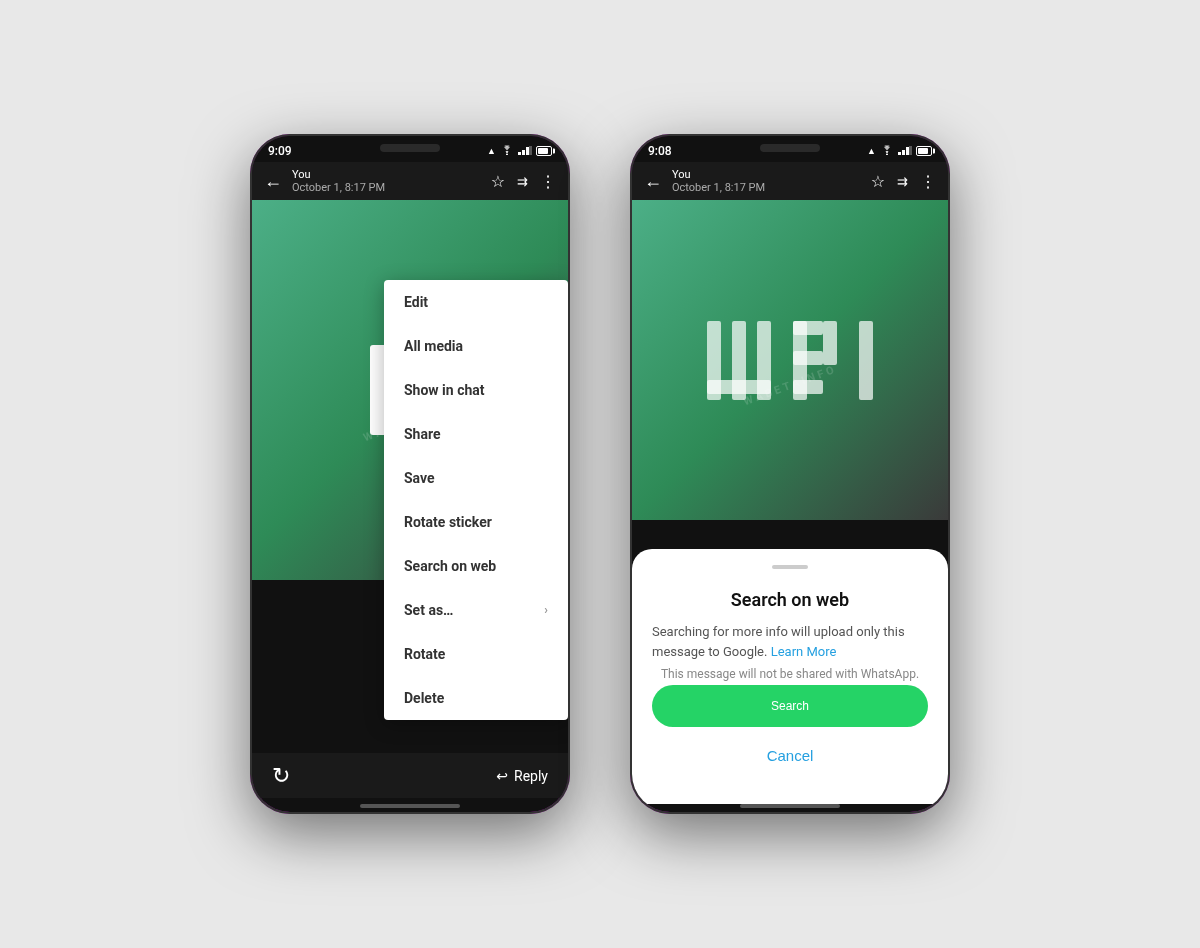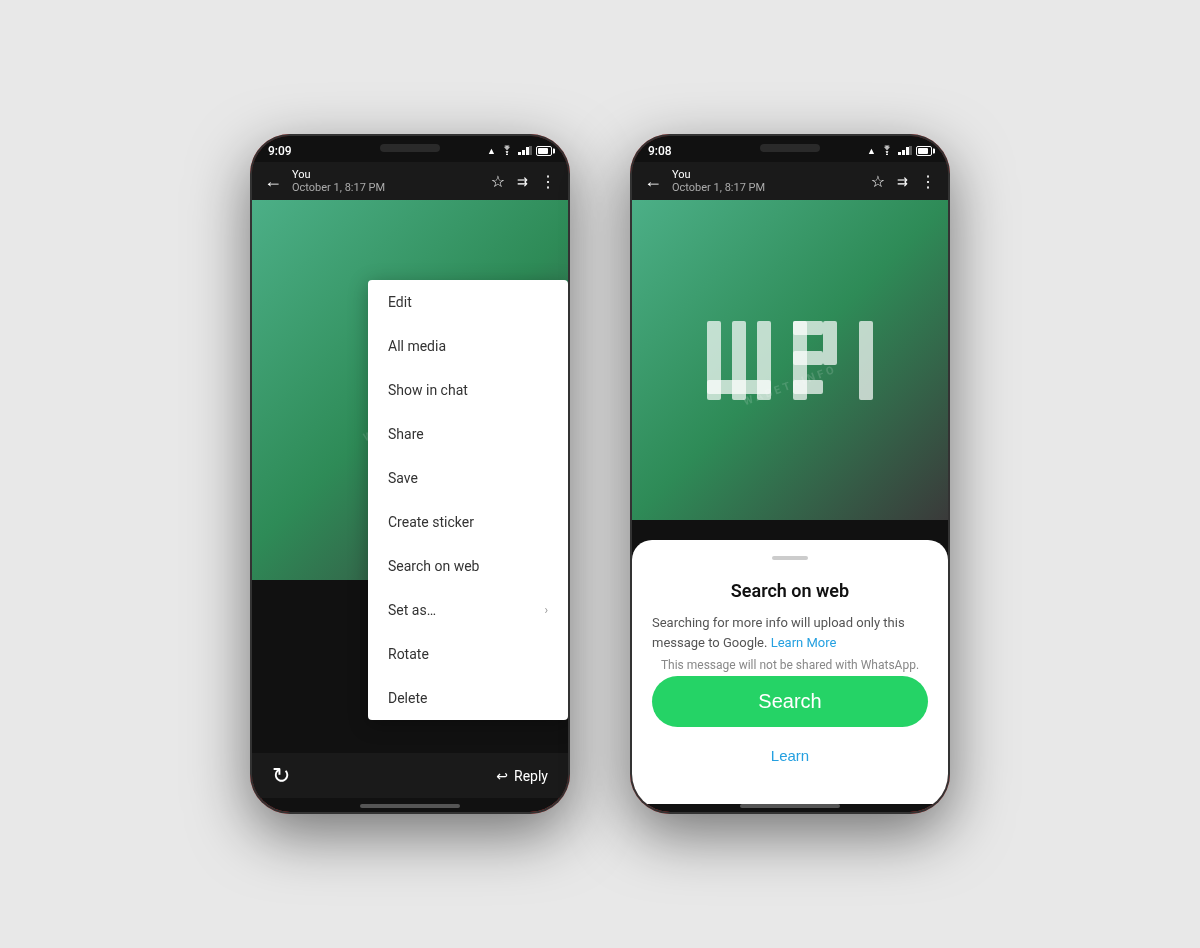--- a/index.html
+++ b/index.html
@@ -16,21 +16,21 @@
     .phone-container {
       display: flex;
       justify-content: center;
       align-items: center;
       gap: 60px;
     }
     
     .phone {
       width: 320px;
       height: 680px;
-      background: #ef4444;
+      background: #a21caf;
       border-radius: 40px;
       position: relative;
       box-shadow: 0 20px 60px rgba(0,0,0,0.5), inset 0 0 0 2px #333;
       overflow: hidden;
       display: flex;
       flex-direction: column;
     }
     .phone::before {
       content: '';
       position: absolute;
@@ -164,26 +164,27 @@
       height: 4px;
       background: #555;
       border-radius: 2px;
       margin: 6px auto 4px;
     }
     
     .context-menu {
       position: absolute;
       top: 80px;
       right: 0;
-      width: 200px;
+      width: 184px;
       background: white;
       border-radius: 4px;
       box-shadow: 0 4px 20px rgba(0,0,0,0.3);
       z-index: 20;
       overflow: hidden;
+      font-weight: bold;
     }
     .menu-item {
       padding: 14px 20px;
       font-size: 14px;
       color: #333;
       cursor: pointer;
       display: flex;
       justify-content: space-between;
       align-items: center;
     }
@@ -229,21 +230,21 @@
       color: #888;
       margin-bottom: 4px;
     }
     .search-btn {
       width: 100%;
       padding: 14px;
       background: #25D366;
       border: none;
       border-radius: 30px;
       color: white;
-      font-size: 20px;
+      font-size: 12px;
       font-weight: 500;
       cursor: pointer;
       margin-bottom: 10px;
     }
     .cancel-btn {
       width: 100%;
       padding: 10px;
       background: transparent;
       border: none;
       color: #25a0e0;
@@ -357,21 +358,21 @@
             <div class="menu-item">
               <span>Show in chat</span>
             </div>
             <div class="menu-item">
               <span>Share</span>
             </div>
             <div class="menu-item">
               <span>Save</span>
             </div>
             <div class="menu-item">
-              <span>Create sticker</span>
+              <span>Rotate sticker</span>
             </div>
             <div class="menu-item">
               <span>Search on web</span>
             </div>
             <div class="menu-item">
               <span>Set as…</span>
               <span style="font-size:12px;color:#999;">›</span>
             </div>
             <div class="menu-item">
               <span>Rotate</span>
@@ -465,21 +466,21 @@
 
           <div class="bottom-sheet">
             <div class="sheet-handle"></div>
             <div class="sheet-title">Search on web</div>
             <div class="sheet-desc">
               <span>Searching for more info will upload only this message to Google.</span>
               <a href="#"> <span>Learn More</span></a>
             </div>
             <div class="sheet-note">This message will not be shared with WhatsApp.</div>
             <button class="search-btn">Search</button>
-            <button class="cancel-btn">Learn</button>
+            <button class="cancel-btn">Cancel</button>
           </div>
         </div>
 
         <div class="home-indicator" style="margin-top:auto;"></div>
       </div>
     </div>
   </div>
 
 </div>
 

